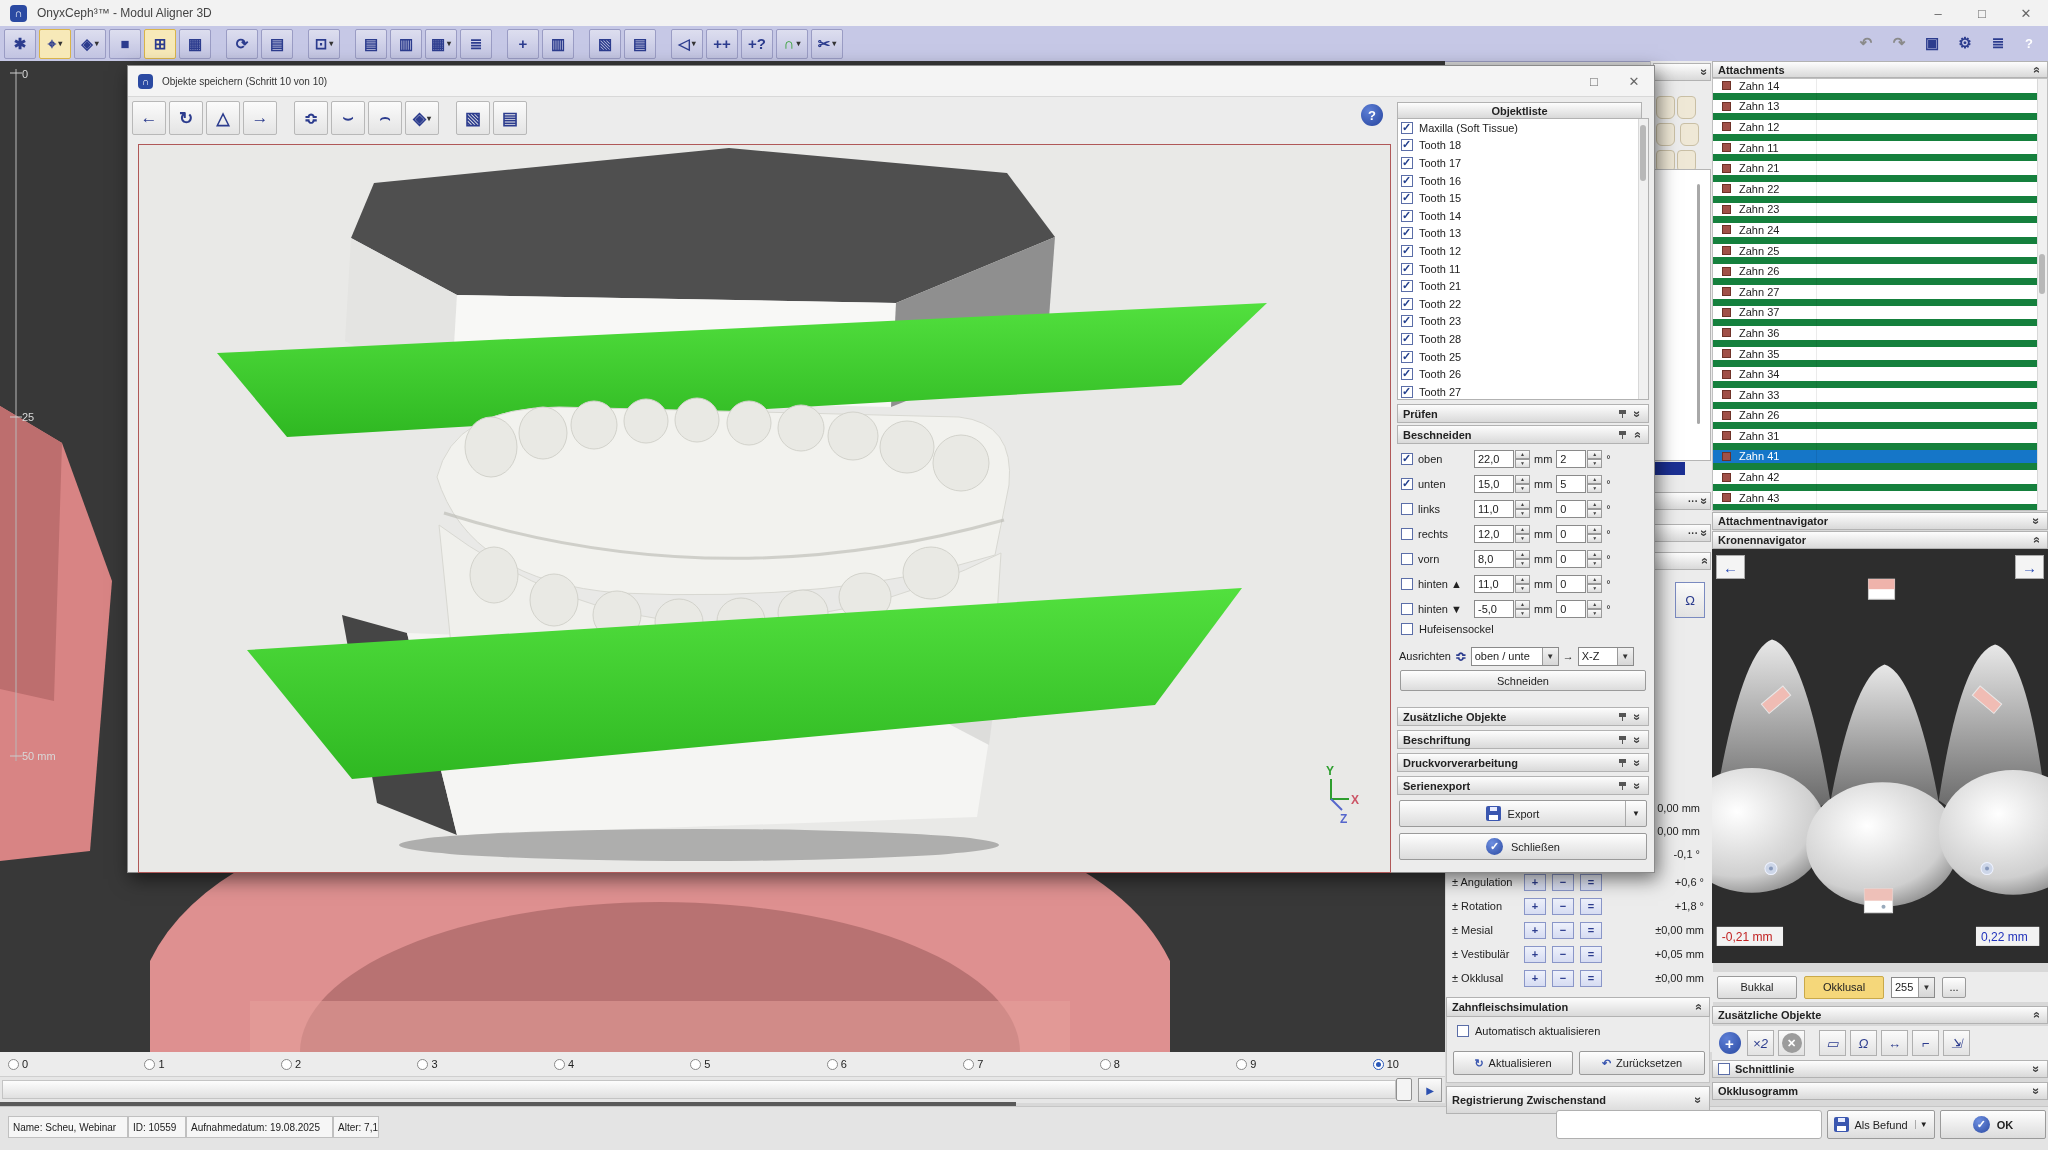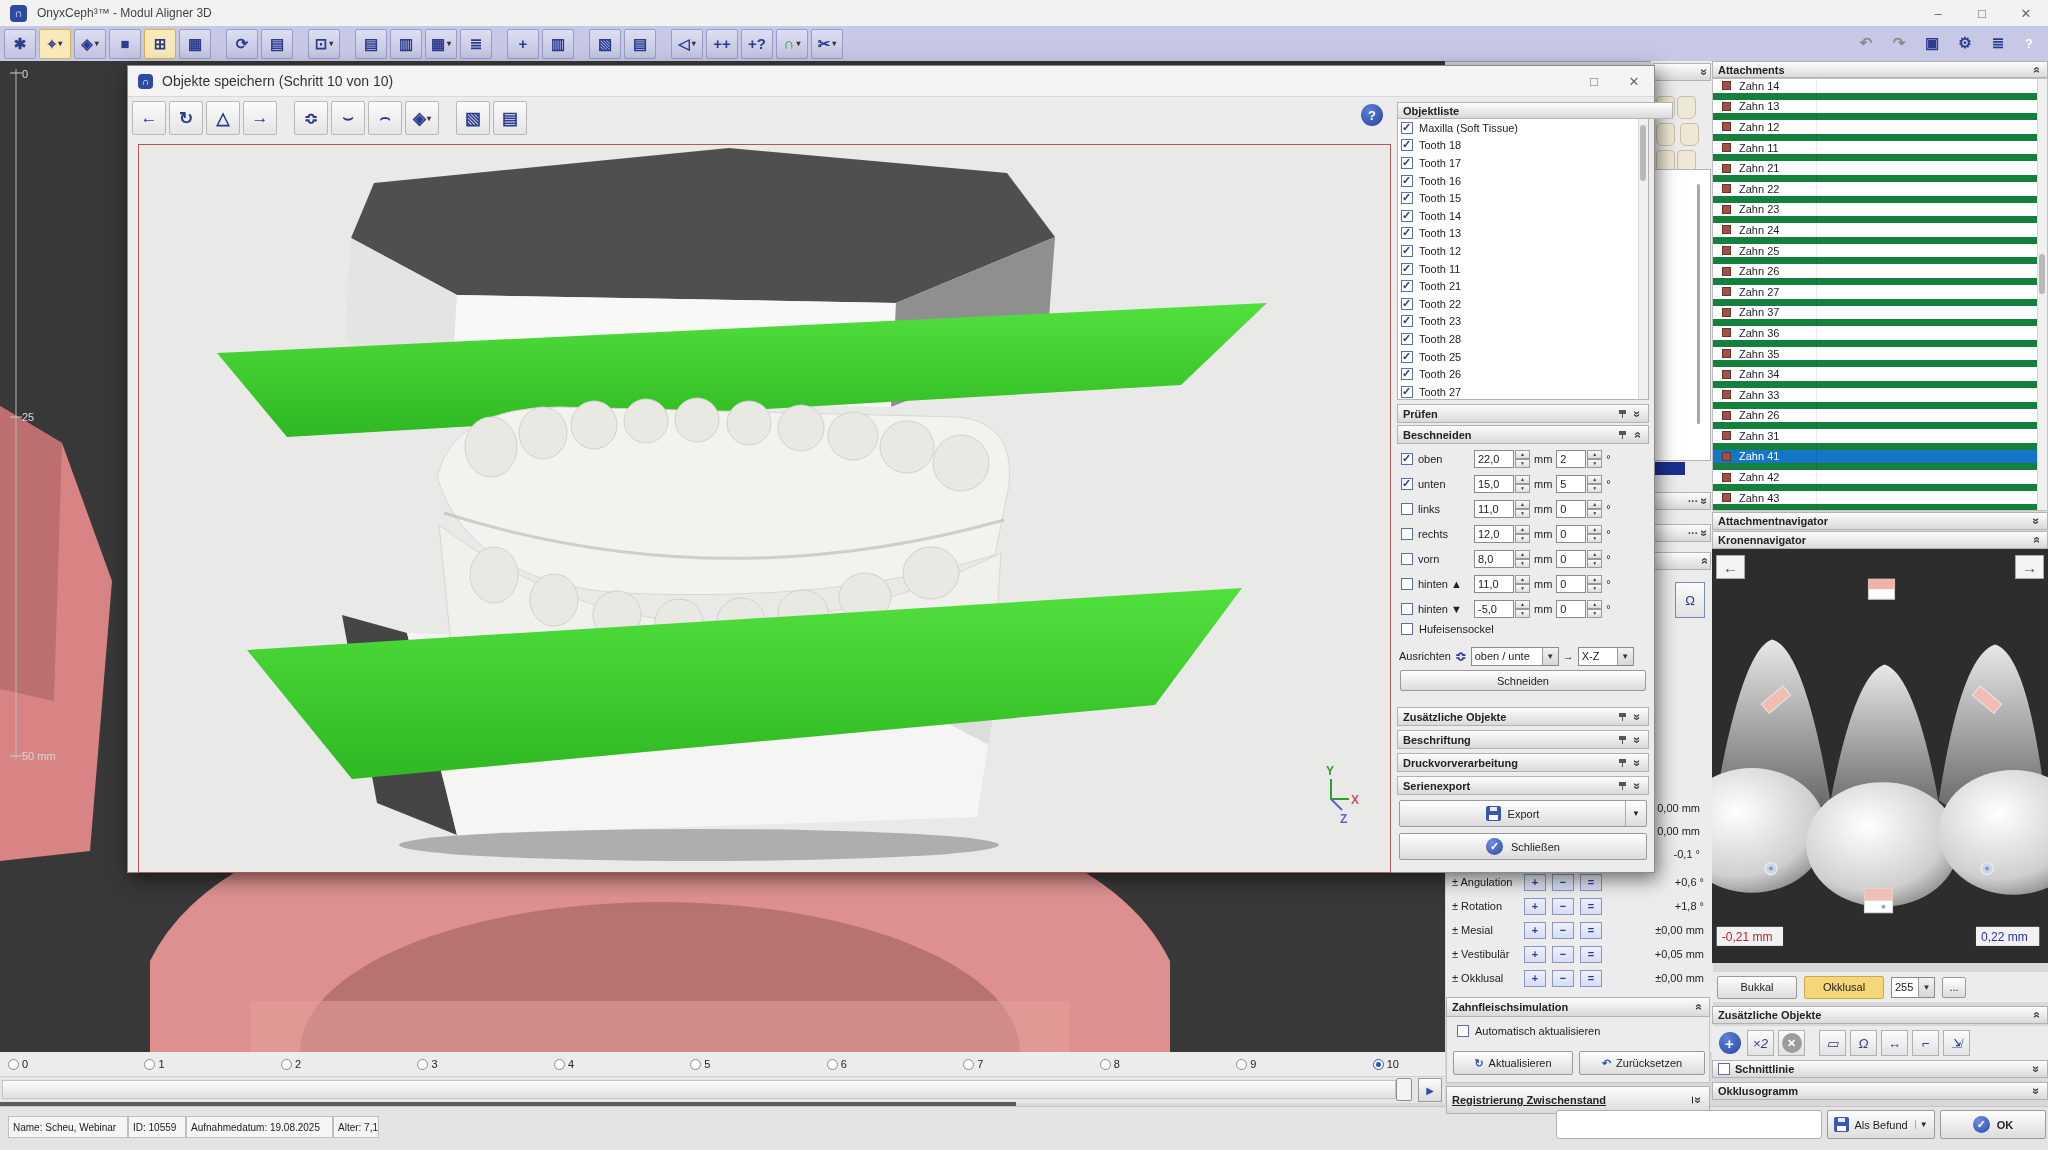--- a/index.html
+++ b/index.html
@@ -395,21 +395,21 @@
     </div>
     <div class="btn" style="position:absolute;left:6px;top:34px;width:120px;height:24px;gap:5px;">
       <span style="color:#3b57b0;font-weight:bold;">↻</span>
       <span>Aktualisieren</span>
     </div>
     <div class="btn" style="position:absolute;left:132px;top:34px;width:126px;height:24px;gap:5px;">
       <span style="color:#3b57b0;font-weight:bold;">↶</span>
       <span>Zurücksetzen</span>
     </div>
   </div>
-  <div class="abs hdr" style="left:1446px;top:1086px;width:264px;height:28px;text-decoration:underline;">
+  <div class="abs hdr" style="left:1446px;top:1086px;width:264px;height:28px;">
     <span class="ttl">Registrierung Zwischenstand</span>
     <span class="chev">»</span>
   </div>
 
   <div class="abs hdr" style="left:1712px;top:61px;width:336px;height:17px;">
     <span class="ttl">Attachments</span>
     <span class="chev up">»</span>
   </div>
   <div class="abs attlist">
     <div>
@@ -626,21 +626,21 @@
     <span style="font-size:8px;border-left:1px solid #aaa;padding-left:4px;margin-left:2px;">▼</span>
   </div>
   <div class="abs btn" style="left:1940px;top:1110px;width:106px;height:29px;gap:7px;font-weight:bold;">
     <span class="okcheck">✓</span>
     <span>OK</span>
   </div>
 
   <div class="abs dialog">
     <div class="dlgtitle">
       <div class="applogo" style="width:15px;height:15px;font-size:10px;">∩</div>
-      <div style="margin-left:9px;font-size:14px;color:#333;">Objekte speichern (Schritt 10 von 10)</div>
+      <div style="margin-left:9px;font-size:10px;color:#333;">Objekte speichern (Schritt 10 von 10)</div>
       <div style="margin-left:auto;display:flex;">
         <div class="winbtn" style="width:40px;height:26px;">□</div>
         <div class="winbtn" style="width:40px;height:26px;">✕</div>
       </div>
     </div>
 
     <div class="dlgtools">
 
     <div class="dbtn">
           <span>←</span>
@@ -730,21 +730,21 @@
           <text x="2" y="12" fill="#2e9e2e" font-size="12" font-weight="bold">Y</text>
           <path d="M7,16 L7,36 L25,36" stroke="#2e9e2e" stroke-width="2" fill="none"></path>
           <text x="27" y="41" fill="#cc5566" font-size="12" font-weight="bold">X</text>
           <path d="M7,36 L18,47" stroke="#5566cc" stroke-width="2"></path>
           <text x="16" y="60" fill="#5566cc" font-size="12" font-weight="bold">Z</text>
         </g>
       </svg>
     </div>
 
     <div class="dcol">
-      <div class="hdr" style="position:absolute;left:0;top:0;width:276px;height:17px;">
+      <div class="hdr" style="position:absolute;left:0;top:0;width:245px;height:17px;text-align:center;">
         <span class="ttl">Objektliste</span>
       </div>
       <div class="ollist">
         <div>
 
         <div class="olrow">
             <span class="cb checked"></span>
             <span>Maxilla (Soft Tissue)</span>
           </div>
             <div class="olrow">

